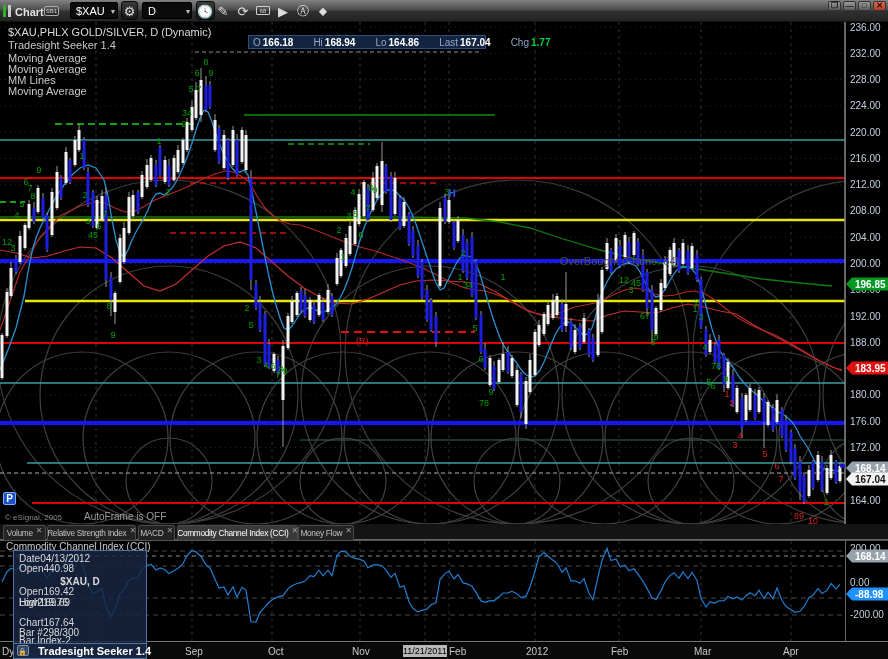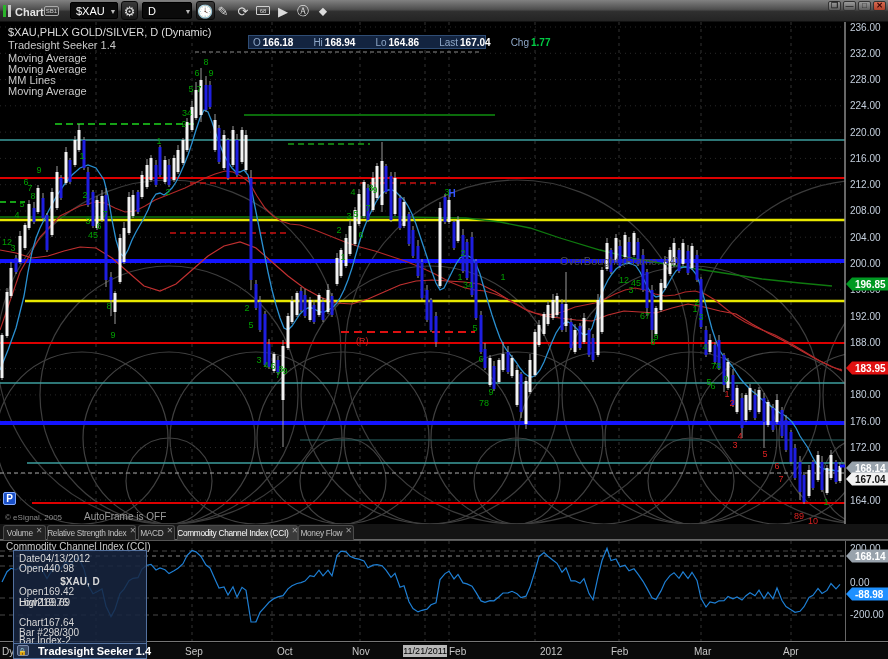--- a/index.html
+++ b/index.html
@@ -659,25 +659,25 @@
 <div style="position:absolute;left:3px;top:492px;width:13px;height:13px;background:#1a50c8;border:1px solid #7fa8ff;border-radius:2px;color:#fff;font-size:10px;font-weight:bold;text-align:center;line-height:12px">P</div>
 <div class="tabs"></div>
 <div class="tab" style="left:3px;width:43px">Volume<span class="x">✕</span></div>
 <div class="tab" style="left:47px;width:89px">Relative Strength Index<span class="x">✕</span></div>
 <div class="tab" style="left:138px;width:37px">MACD<span class="x">✕</span></div>
 <div class="tab act" style="left:177px;width:121px">Commodity Channel Index (CCI)<span class="x">✕</span></div>
 <div class="tab" style="left:298px;width:56px">Money Flow<span class="x">✕</span></div>
 <div class="sbar"></div>
 <div class="mlab" style="left:2px">Dyn</div>
 <div class="mlab" style="left:185px">Sep</div>
-<div class="mlab" style="left:277px">Oct</div>
+<div class="mlab" style="left:268px">Oct</div>
 <div class="mlab" style="left:352px">Nov</div>
-<div style="position:absolute;left:403px;top:645px;width:44px;height:12px;background:#b8b8b8;color:#000;font-size:9px;text-align:right;line-height:12px">11/21/2011</div>
+<div style="position:absolute;left:403px;top:645px;width:44px;height:12px;background:#b8b8b8;color:#000;font-size:9px;text-align:left;line-height:12px">11/21/2011</div>
 <div class="mlab" style="left:449px">Feb</div>
-<div class="mlab" style="left:540px">2012</div>
+<div class="mlab" style="left:526px">2012</div>
 <div class="mlab" style="left:611px">Feb</div>
 <div class="mlab" style="left:694px">Mar</div>
 <div class="mlab" style="left:783px">Apr</div>
 <div class="ttip">
 <div class="tr" style="top:2px">
       <span>Date</span>
       <span>04/13/2012</span>
     </div>
 <div class="tr" style="top:12px">
       <span>Open</span>

